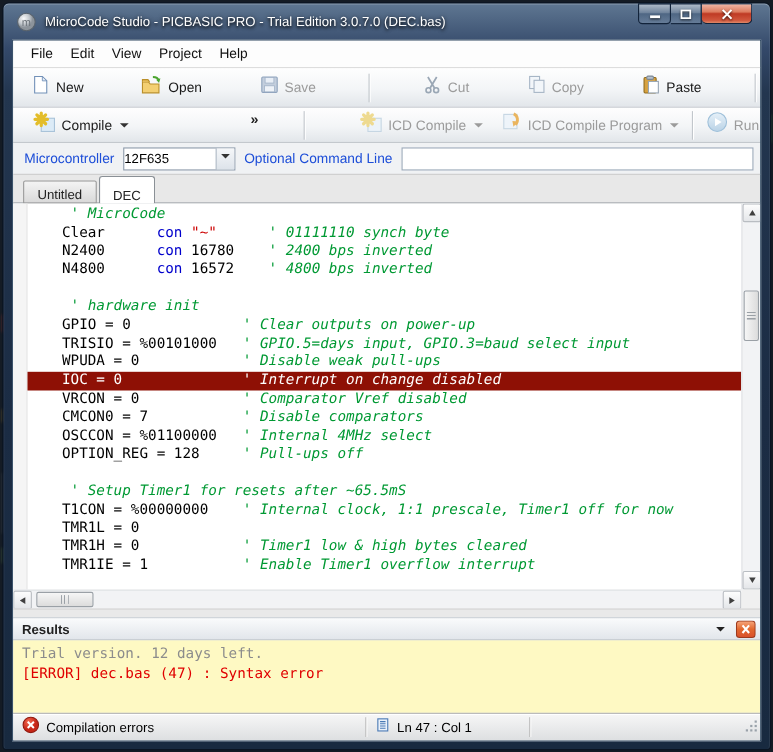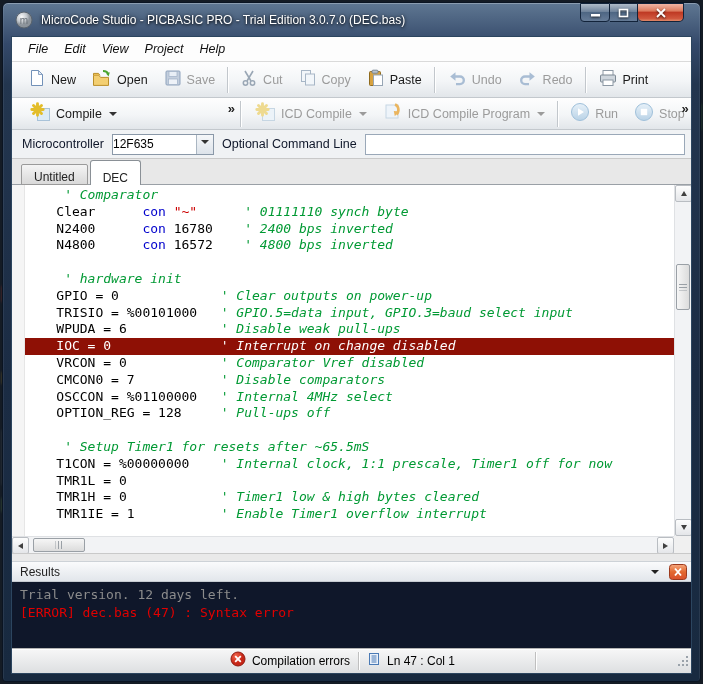--- a/index.html
+++ b/index.html
@@ -26,40 +26,40 @@
   .win-btn:first-child { border-left-width:1px; border-radius:0 0 4px 4px; width:30px; }
   .win-btn.max { width:28px; }
   .win-btn.close { width:46px; border-radius:0 0 5px 5px;
     background:linear-gradient(180deg,#f0b5a4 0%,#dd7c5f 40%,#bf3a24 50%,#d0573d 85%,#e08a6a 100%); }
   .win-btn svg { filter:drop-shadow(0 1px 1px rgba(0,0,0,.7)); }
 
   
   .client { position:absolute; left:8px; top:33px; right:8px; bottom:7px; background:#f0f0f0;
     border:1px solid #2c4precision4a; border:1px solid #2c455f; display:flex; flex-direction:column; }
 
-  .menubar { height:25px; background:#fdfdfd; border-bottom:1px solid #dadada; display:flex; align-items:center; padding-left:8px; flex:none;font-style:italic; }
+  .menubar { height:25px; background:#fdfdfd; border-bottom:1px solid #dadada; display:flex; align-items:center; padding-left:8px; flex:none; }
   .menu-item { font-size:12.5px; color:#111; padding:3px 8px; }
 
-  .toolbar { background:linear-gradient(180deg,#fefefe 0%,#f3f5f7 55%,#e2e6ea 100%); border-bottom:1px solid #c3c8cd; display:flex; align-items:center; flex:none; }
+  .toolbar { background:linear-gradient(180deg,#fefefe 0%,#f3f5f7 55%,#e2e6ea 100%); border-bottom:1px solid #c3c8cd; display:flex; align-items:center; flex:none;gap:36px; }
   .toolbar1 { height:36px; padding-left:8px; }
   .toolbar2 { height:32px; }
   .tbtn { display:flex; align-items:center; gap:5px; padding:3px 8px; border-radius:3px; }
   .tbtn .tlabel { font-size:12.5px; color:#1a1a1a; white-space:nowrap; }
   .tbtn.disabled .tlabel { color:#9b9b9b;text-align:center; }
   .tsep { width:1px; height:26px; background:#c2c7cc; box-shadow:1px 0 0 #ffffff; margin:0 4px; flex:none; }
   .caret-down { width:0; height:0; border:4px solid transparent; border-top-color:#333; margin-top:4px; margin-left:2px; }
   .tbtn.disabled .caret-down { border-top-color:#9b9b9b; }
   .chevron { font-size:13px; font-weight:bold; color:#222; line-height:1; }
   .tb2-sec1 { width:228px; height:100%; display:flex; align-items:center; padding-left:10px; position:relative; flex:none; }
   .tb2-sec1 .chevron { position:absolute; right:5px; top:4px; }
   .tb2-sec2 { flex:1; height:100%; display:flex; align-items:center; position:relative; padding-left:6px; }
   .tb2-sec2 .chevron { position:absolute; right:4px; top:4px; }
 
   .devicebar { height:29px; background:#f0f2f4; border-bottom:1px solid #c9c9c9; display:flex; align-items:center; padding:0 6px 0 10px; flex:none; gap:8px; }
-  .bar-label { font-size:12.5px; color:#0f172a; white-space:nowrap; }
+  .bar-label { font-size:12.5px; color:#1d4ed8; white-space:nowrap; }
   .combo { width:102px; height:21px; background:#fff; border:1px solid #8a98a8; display:flex; align-items:center; position:relative; }
   .combo-value { font-size:12px; color:#000; padding-left:0; flex:1; }
   .combo-btn { width:17px; height:100%; background:linear-gradient(180deg,#f5f7f9,#dde3ea); border-left:1px solid #aab6c2; display:flex; align-items:center; justify-content:center; }
   .cmdline { flex:1; height:21px; background:#fff; border:1px solid #9aa8b8; font-size:12px; padding:0 4px; font-family:"Liberation Sans",sans-serif; }
 
   .tabbar { height:26px; background:#e8e8e8; border-bottom:1px solid #9aa0a6; display:flex; align-items:flex-end; padding-left:3px; flex:none; }
   .tab { font-size:12px; color:#222; padding:0 12px; display:flex; align-items:flex-end; }
   .tab.inactive { height:21px; background:linear-gradient(180deg,#f4f4f4,#d9d9d9); border:1px solid #9a9a9a; border-radius:2px 2px 0 0; margin:0 2px -1px 6px; }
   .tab.active { height:25px; background:#fff; border:1px solid #8a9096; border-bottom:none; border-radius:3px 3px 0 0; margin-bottom:-1px; position:relative; z-index:2; }
 
@@ -91,33 +91,33 @@
   .tri.r { border-left:5px solid #404040; margin-right:-3px; }
   .thumb-v { position:absolute; left:1px; right:1px; top:79px; height:46px; background:linear-gradient(90deg,#f6f6f6,#dcdcdc); border:1px solid #9aa0a6; border-radius:2px; }
   .thumb-v:after, .thumb-h:after { content:""; position:absolute; left:50%; top:50%; transform:translate(-50%,-50%); }
   .thumb-v:after { width:8px; height:7px; background:repeating-linear-gradient(180deg,#9aa0a6 0 1px,transparent 1px 3px); }
   .thumb-h { position:absolute; top:1px; bottom:1px; left:21px; width:52px; background:linear-gradient(180deg,#f6f6f6,#dcdcdc); border:1px solid #9aa0a6; border-radius:2px; }
   .thumb-h:after { width:7px; height:8px; background:repeating-linear-gradient(90deg,#9aa0a6 0 1px,transparent 1px 3px); }
 
   .splitter { height:8px; background:#e9e9e9; border-top:1px solid #c9c9c9; flex:none; }
 
   
-  .results-header { height:21px; background:linear-gradient(180deg,#fafbfc,#e2e6eb); border-top:1px solid #cdd2d7; border-bottom:1px solid #c6cbd1; display:flex; align-items:center; padding-left:8px; flex:none; position:relative; }
+  .results-header { height:21px; background:linear-gradient(180deg,#fafbfc,#e2e6eb); border-top:1px solid #cdd2d7; border-bottom:1px solid #c6cbd1; display:flex; align-items:center; padding-left:8px; flex:none; position:relative;font-weight:bold; }
   .results-title { font-size:12px; color:#222; }
   .results-caret { position:absolute; right:32px; top:8px; width:0; height:0; border:4px solid transparent; border-top-color:#222; }
   .results-close { position:absolute; right:4px; top:2px; width:18px; height:16px; }
-  .results-body { height:66px; background:#0f172a; font-family:"DejaVu Sans Mono","Liberation Mono",monospace; font-size:13px; line-height:18px; padding:4px 8px; flex:none; overflow:hidden; }
+  .results-body { height:66px; background:#fef9c3; font-family:"DejaVu Sans Mono","Liberation Mono",monospace; font-size:13px; line-height:18px; padding:4px 8px; flex:none; overflow:hidden; }
   .rline-info { color:#8c8c8c; white-space:pre; }
   .rline-error { color:#e00000; white-space:pre; }
 
   
   .statusbar { height:25px; margin-top:auto; background:linear-gradient(180deg,#f7f7f7,#dddfe1); border-top:1px solid #b5b5b5; box-shadow:inset 0 1px 0 #fff; display:flex; align-items:center; flex:none; position:relative; }
   .status-seg { display:flex; align-items:center; gap:6px; padding:0 8px; height:100%; }
-  .seg1 { width:346px; flex:none;justify-content:flex-end; }
-  .seg2 { width:176px; flex:none; }
+  .seg1 { width:320px; flex:none; }
+  .seg2 { width:148px; flex:none; }
   .seg3 { flex:1; }
   .status-sep { width:1px; height:18px; background:#bfbfbf; box-shadow:1px 0 0 #fff; flex:none; }
   .status-text { font-size:12px; color:#000; white-space:nowrap; }
   .grip { position:absolute; right:2px; bottom:2px; }
 </style>
 </head>
 <body>
 
 <div class="speck" style="left:2px;top:286px;width:6px;height:16px;background:#a23530;opacity:.55;"></div>
 <div class="speck" style="left:2px;top:372px;width:5px;height:12px;background:#c79a30;opacity:.4;"></div>
@@ -330,29 +330,29 @@
           <span>Untitled</span>
         </div>
       <div class="tab active">
           <span>DEC</span>
         </div>
     </div>
 
     <div class="editor-wrap">
       <div class="gutter"></div>
       <div class="code-area" id="code-area">
-          <div class="code-line"><span class="sc">     ' Comparator</span></div>
+          <div class="code-line"><span class="sc">     ' MicroCode</span></div>
           <div class="code-line"><span class="sp">    Clear      </span><span class="sk">con</span><span class="sp"> </span><span class="ss">"~"</span><span class="sp">      </span><span class="sc">' 01111110 synch byte</span></div>
           <div class="code-line"><span class="sp">    N2400      </span><span class="sk">con</span><span class="sp"> 16780    </span><span class="sc">' 2400 bps inverted</span></div>
           <div class="code-line"><span class="sp">    N4800      </span><span class="sk">con</span><span class="sp"> 16572    </span><span class="sc">' 4800 bps inverted</span></div>
           <div class="code-line">&nbsp;</div>
           <div class="code-line"><span class="sc">     ' hardware init</span></div>
           <div class="code-line"><span class="sp">    GPIO = 0             </span><span class="sc">' Clear outputs on power-up</span></div>
-          <div class="code-line"><span class="sp">    TRISIO = %00101000   </span><span class="sc">' GPIO.5=data input, GPIO.3=baud select input</span></div>
-          <div class="code-line"><span class="sp">    WPUDA = 6            </span><span class="sc">' Disable weak pull-ups</span></div>
+          <div class="code-line"><span class="sp">    TRISIO = %00101000   </span><span class="sc">' GPIO.5=days input, GPIO.3=baud select input</span></div>
+          <div class="code-line"><span class="sp">    WPUDA = 0            </span><span class="sc">' Disable weak pull-ups</span></div>
           <div class="code-line hl"><span class="sp">    IOC = 0              </span><span class="sc">' Interrupt on change disabled</span></div>
           <div class="code-line"><span class="sp">    VRCON = 0            </span><span class="sc">' Comparator Vref disabled</span></div>
           <div class="code-line"><span class="sp">    CMCON0 = 7           </span><span class="sc">' Disable comparators</span></div>
           <div class="code-line"><span class="sp">    OSCCON = %01100000   </span><span class="sc">' Internal 4MHz select</span></div>
           <div class="code-line"><span class="sp">    OPTION_REG = 128     </span><span class="sc">' Pull-ups off</span></div>
           <div class="code-line">&nbsp;</div>
           <div class="code-line"><span class="sc">     ' Setup Timer1 for resets after ~65.5mS</span></div>
           <div class="code-line"><span class="sp">    T1CON = %00000000    </span><span class="sc">' Internal clock, 1:1 prescale, Timer1 off for now</span></div>
           <div class="code-line"><span class="sp">    TMR1L = 0</span></div>
           <div class="code-line"><span class="sp">    TMR1H = 0            </span><span class="sc">' Timer1 low &amp; high bytes cleared</span></div>

